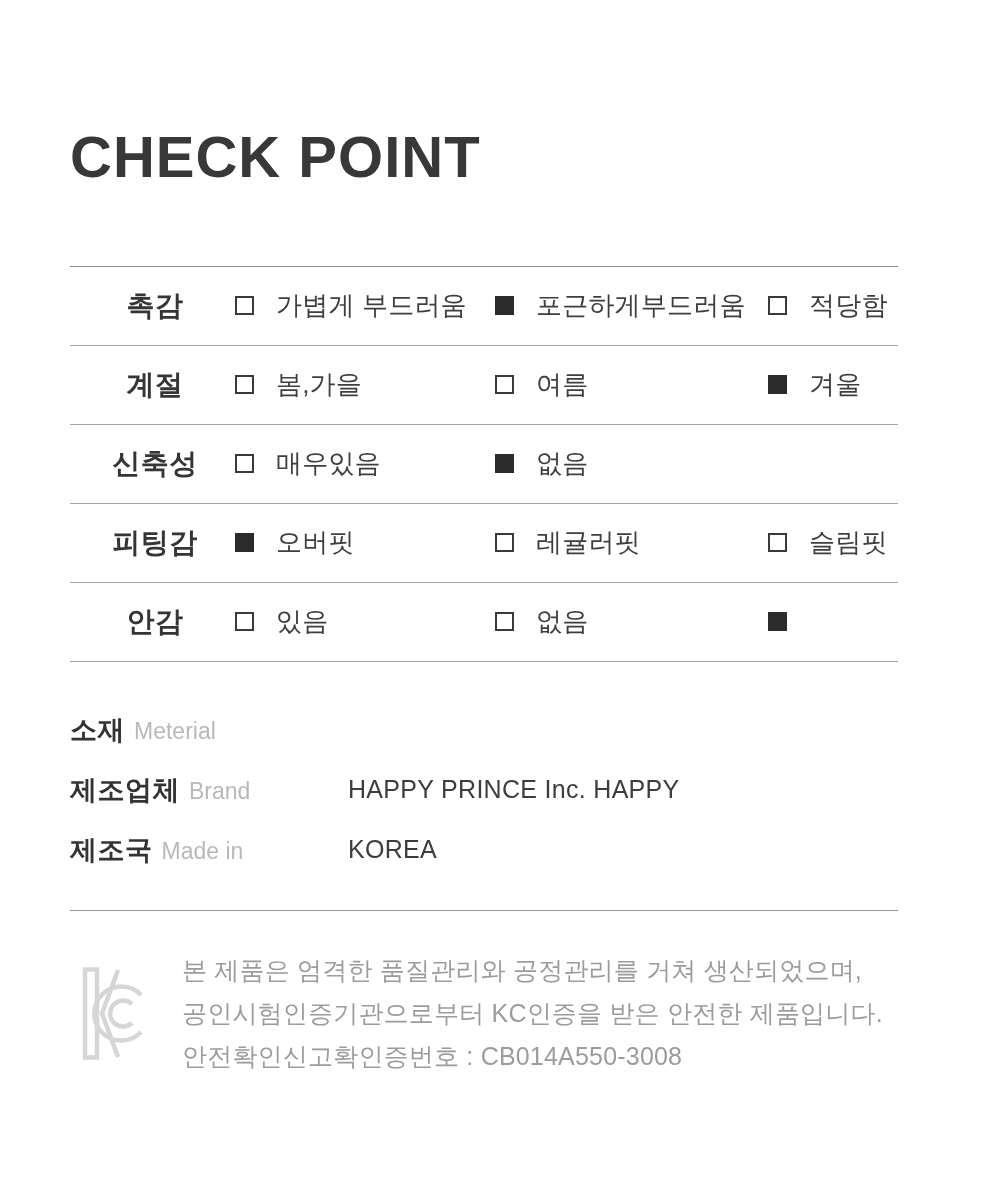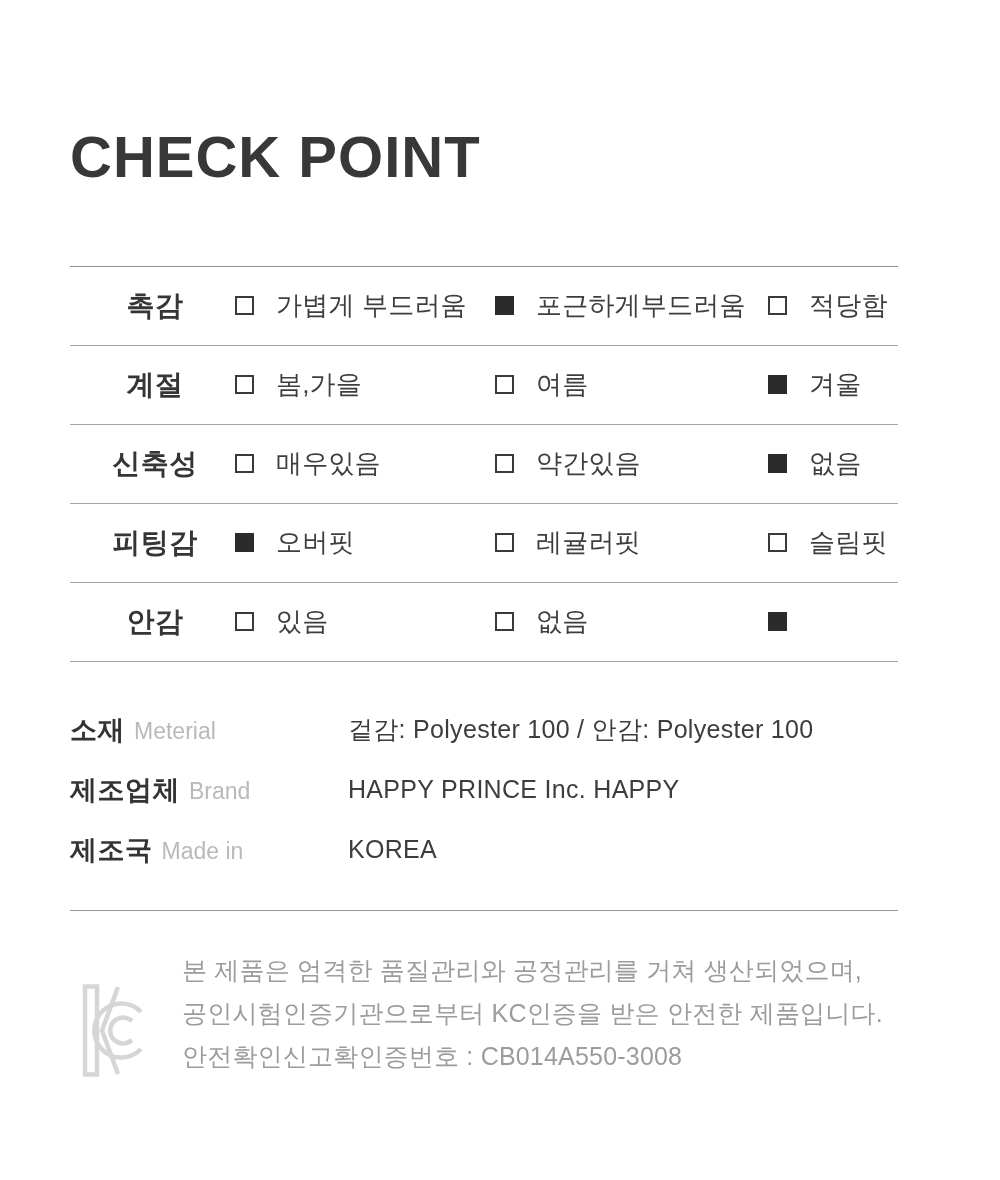--- a/index.html
+++ b/index.html
@@ -79,21 +79,21 @@
   
   .divider {
     margin-top: 30px;
     border: none;
     border-top: 1px solid #9a9a9a;
     height: 0;
   }
   .cert {
     margin-top: 38px;
     display: flex;
-    align-items: flex-end;
+    align-items: center;
   }
   .kc-logo { margin-left: 12px; flex: 0 0 auto; }
   .cert-text {
     margin-left: 38px;
     font-size: 25px;
     color: #9c9c9c;
     line-height: 43px;
     letter-spacing: 0.2px;
     white-space: nowrap;
   }
@@ -139,24 +139,20 @@
       </div>
     </div>
 
     <div class="trow">
       <div class="tlabel">신축성</div>
       <div class="opt">
         <span class="cb"></span>
         <span>매우있음</span>
       </div>
       <div class="opt">
-        <span class="cb"></span>
-        <span>약간있음</span>
-      </div>
-      <div class="opt">
         <span class="cb checked"></span>
         <span>없음</span>
       </div>
     </div>
 
     <div class="trow">
       <div class="tlabel">피팅감</div>
       <div class="opt">
         <span class="cb checked"></span>
         <span>오버핏</span>
@@ -187,21 +183,20 @@
     </div>
 
   </div>
 
   <div class="info-section">
     <div class="irow">
       <div class="ilabel-wrap">
         <span class="ilabel">소재</span>
         <span class="isub">Meterial</span>
       </div>
-      <div class="ivalue">겉감: Polyester 100 / 안감: Polyester 100</div>
     </div>
     <div class="irow">
       <div class="ilabel-wrap">
         <span class="ilabel">제조업체</span>
         <span class="isub">Brand</span>
       </div>
       <div class="ivalue">HAPPY PRINCE Inc. HAPPY</div>
     </div>
     <div class="irow">
       <div class="ilabel-wrap">

